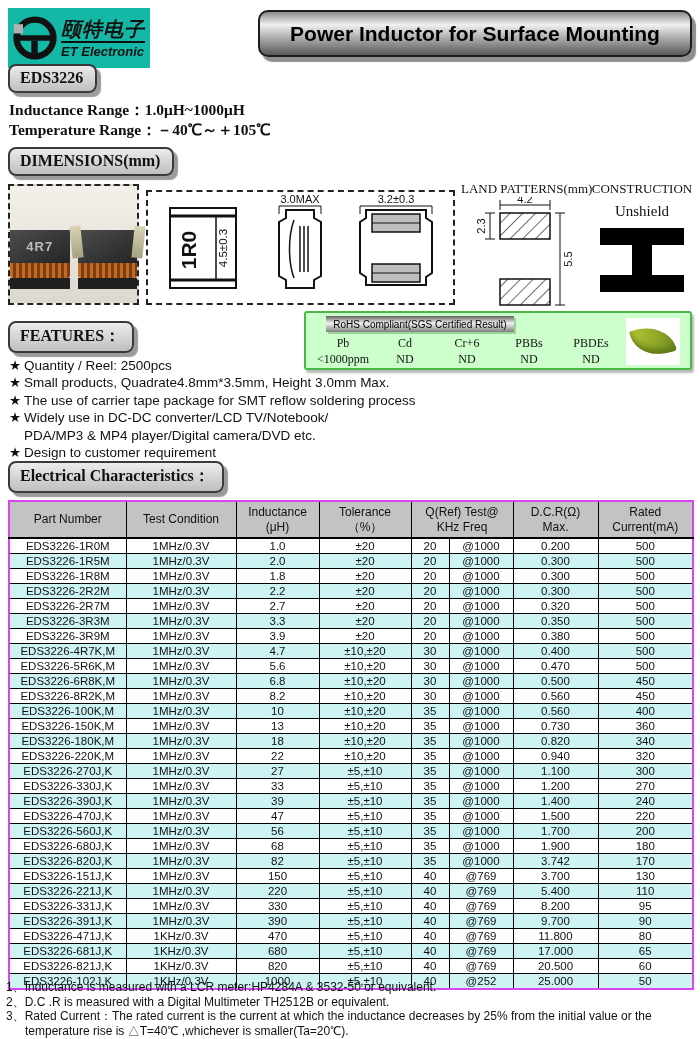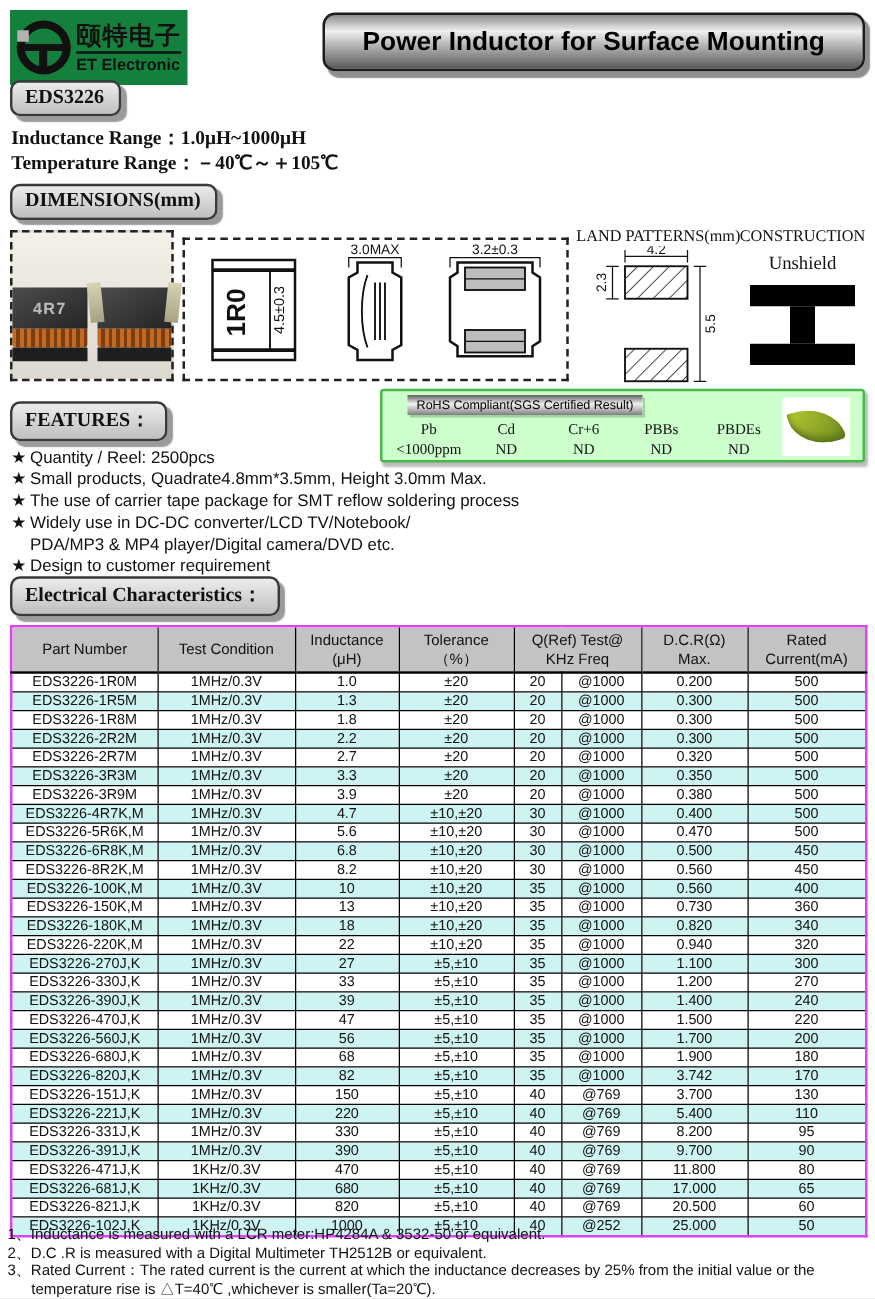--- a/index.html
+++ b/index.html
@@ -1,21 +1,21 @@
 <!DOCTYPE html>
 <html><head>
 <meta charset="utf-8">
 <style>
   * { margin:0; padding:0; box-sizing:border-box; }
   body { background:#888; font-family:"Liberation Sans", sans-serif; }
   #page { position:relative; width:700px; height:1039px; background:#fff; margin:0 auto; overflow:hidden; color:#111; }
 
   
-  #logo { position:absolute; left:8px; top:8px; width:142px; height:60px; background:#15803d;
-          display:flex; align-items:center; padding:2px 4px; gap:3px; }
+  #logo { position:absolute; left:8px; top:8px; width:142px; height:60px; background:#14b8a6;
+          display:flex; align-items:center; padding:2px 4px; gap:3px;font-style:italic; }
   #logo svg { flex:0 0 auto; }
   .logo-txt { display:flex; flex-direction:column; line-height:1; }
   .logo-cn { font-size:20px; font-weight:bold; letter-spacing:1px; border-bottom:2px solid #111; padding-bottom:2px; }
   .logo-en { font-size:13px; font-weight:bold; margin-top:2px; }
 
   .badge { position:absolute; background:linear-gradient(180deg,#ececec,#bfbfbf);
            border:2px solid #3a3a3a; border-radius:8px; box-shadow:4px 4px 1px #9b9b9b;
            font-family:"Liberation Serif", serif; font-weight:bold; font-size:16px;
            padding:3px 12px 4px 10px; white-space:nowrap; }
 
@@ -297,21 +297,21 @@
       <td>±20</td>
       <td>20</td>
       <td>@1000</td>
       <td>0.200</td>
       <td>500</td>
     </tr>
 
     <tr>
       <td>EDS3226-1R5M</td>
       <td>1MHz/0.3V</td>
-      <td>1.3</td>
+      <td>2.0</td>
       <td>±20</td>
       <td>20</td>
       <td>@1000</td>
       <td>0.300</td>
       <td>500</td>
     </tr>
 
     <tr>
       <td>EDS3226-1R8M</td>
       <td>1MHz/0.3V</td>

